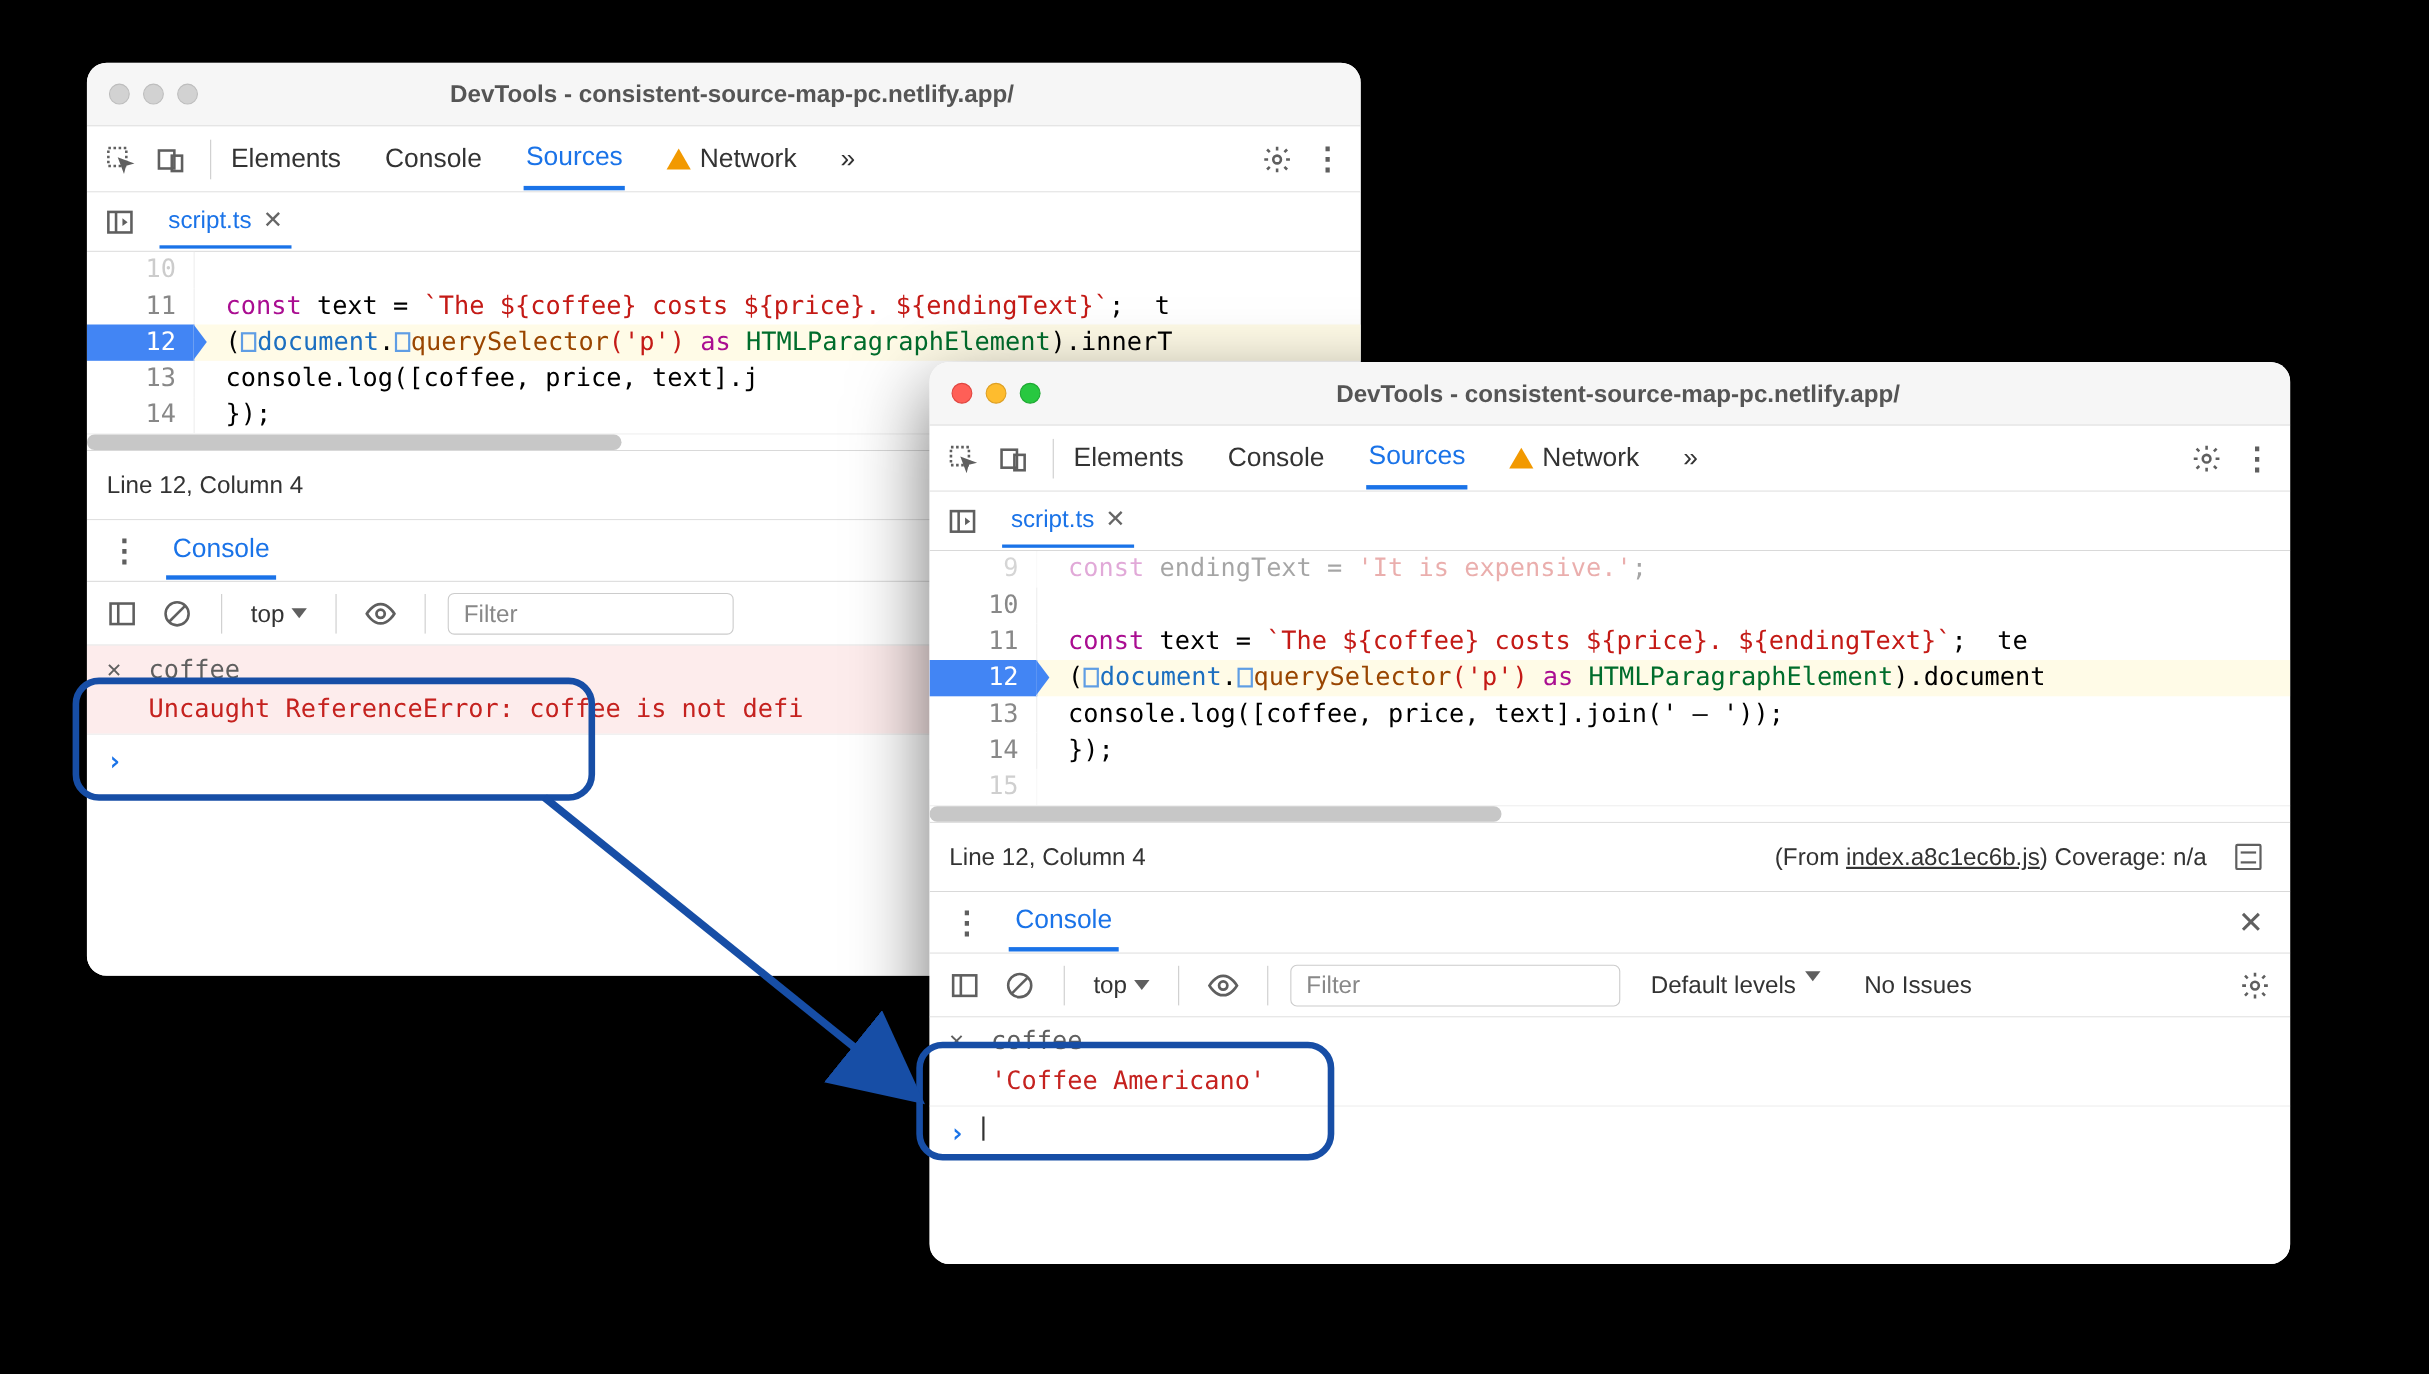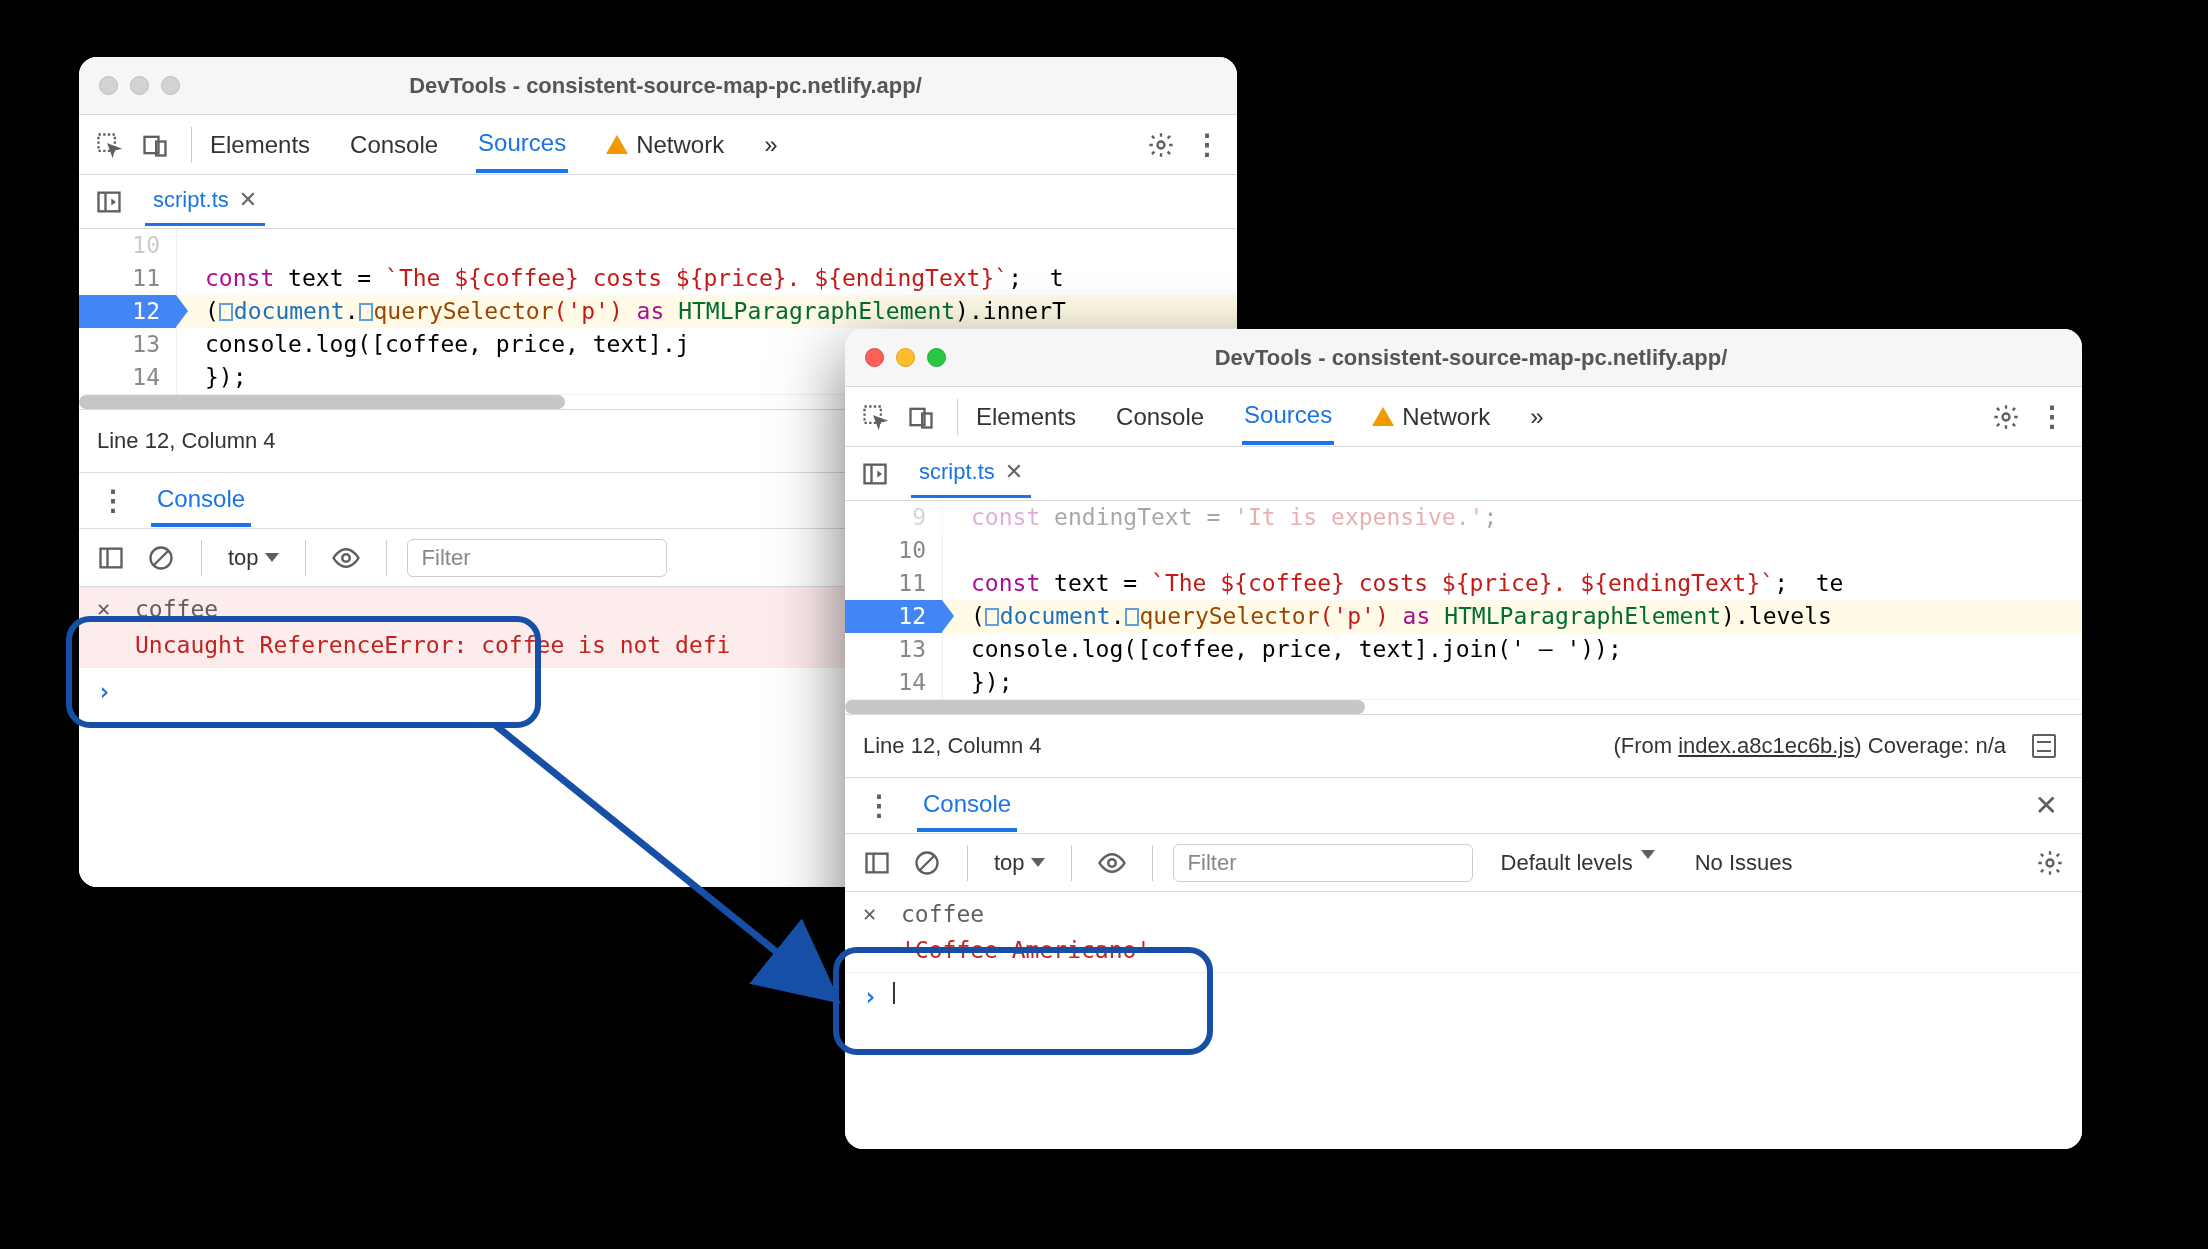--- a/index.html
+++ b/index.html
@@ -462,29 +462,33 @@
     <div class="editor-row">
         <div class="gutter">10</div>
         <div class="code"></div>
       </div>
     <div class="editor-row">
         <div class="gutter">11</div>
         <div class="code"><span class="kw">const</span><span> text = </span><span class="tmpl">`The ${coffee} costs ${price}. ${endingText}`</span><span>;  te</span></div>
       </div>
     <div class="editor-row">
         <div class="gutter exec">12</div>
-        <div class="code hl"><span>(</span><span class="ghost-box"></span><span class="id">document</span><span>.</span><span class="ghost-box"></span><span class="prop">querySelector</span><span class="tmpl">('p')</span><span class="kw"> as </span><span class="ts">HTMLParagraphElement</span><span>).levels</span></div>
+        <div class="code hl"><span>(</span><span class="ghost-box"></span><span class="id">document</span><span>.</span><span class="ghost-box"></span><span class="prop">querySelector</span><span class="tmpl">('p')</span><span class="kw"> as </span><span class="ts">HTMLParagraphElement</span><span>).document</span></div>
       </div>
     <div class="editor-row">
         <div class="gutter">13</div>
         <div class="code">console.log([coffee, price, text].join(' – '));</div>
       </div>
     <div class="editor-row">
         <div class="gutter">14</div>
         <div class="code">});</div>
+      </div>
+    <div class="editor-row" style="opacity:.4">
+        <div class="gutter">15</div>
+        <div class="code"></div>
       </div>
   </div>
   <div class="hscroll">
       <div class="thumb"></div>
     </div>
 
   <div class="status">
     <span>Line 12, Column 4</span>
     <span class="right">
       <span>(From </span><span class="link">index.a8c1ec6b.js</span><span>) Coverage: n/a</span>

